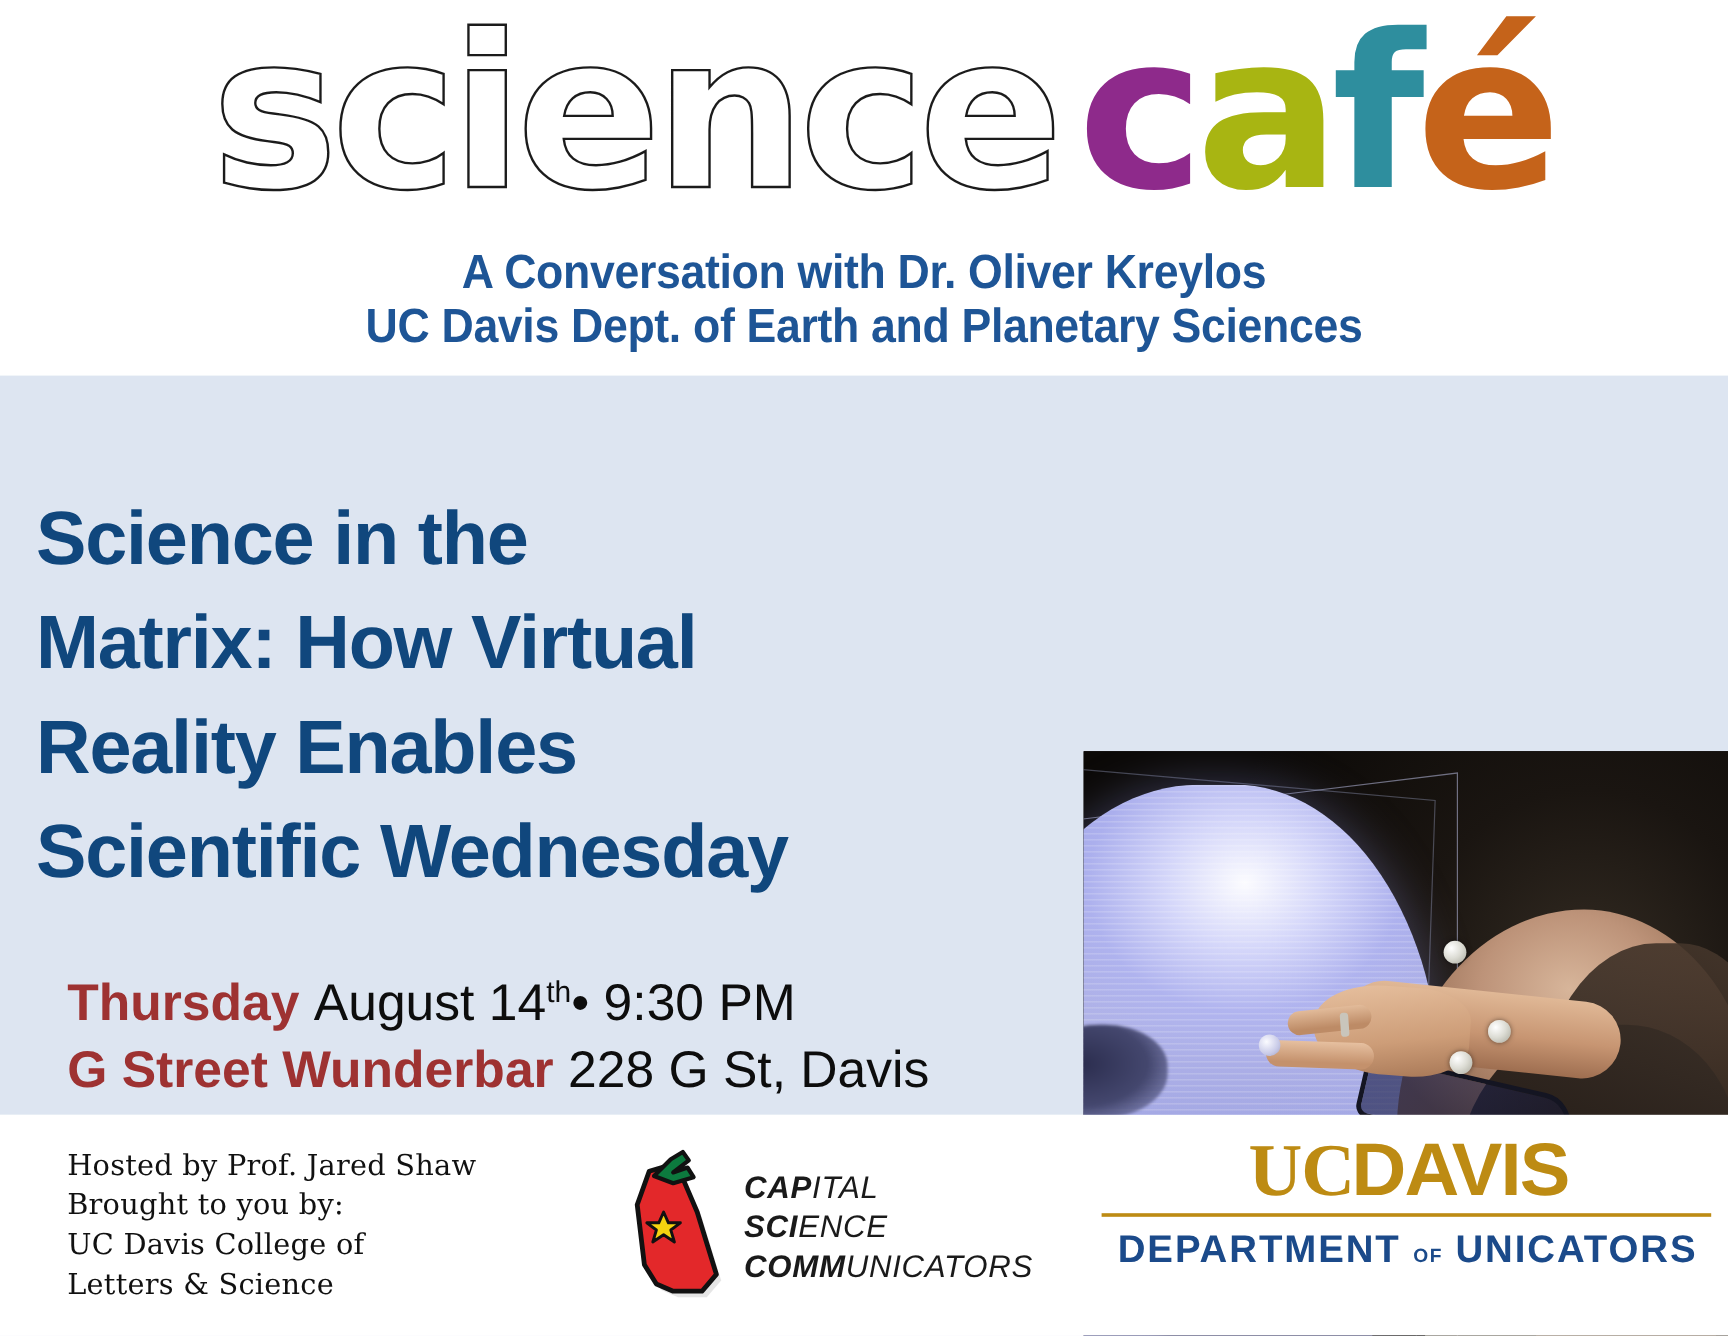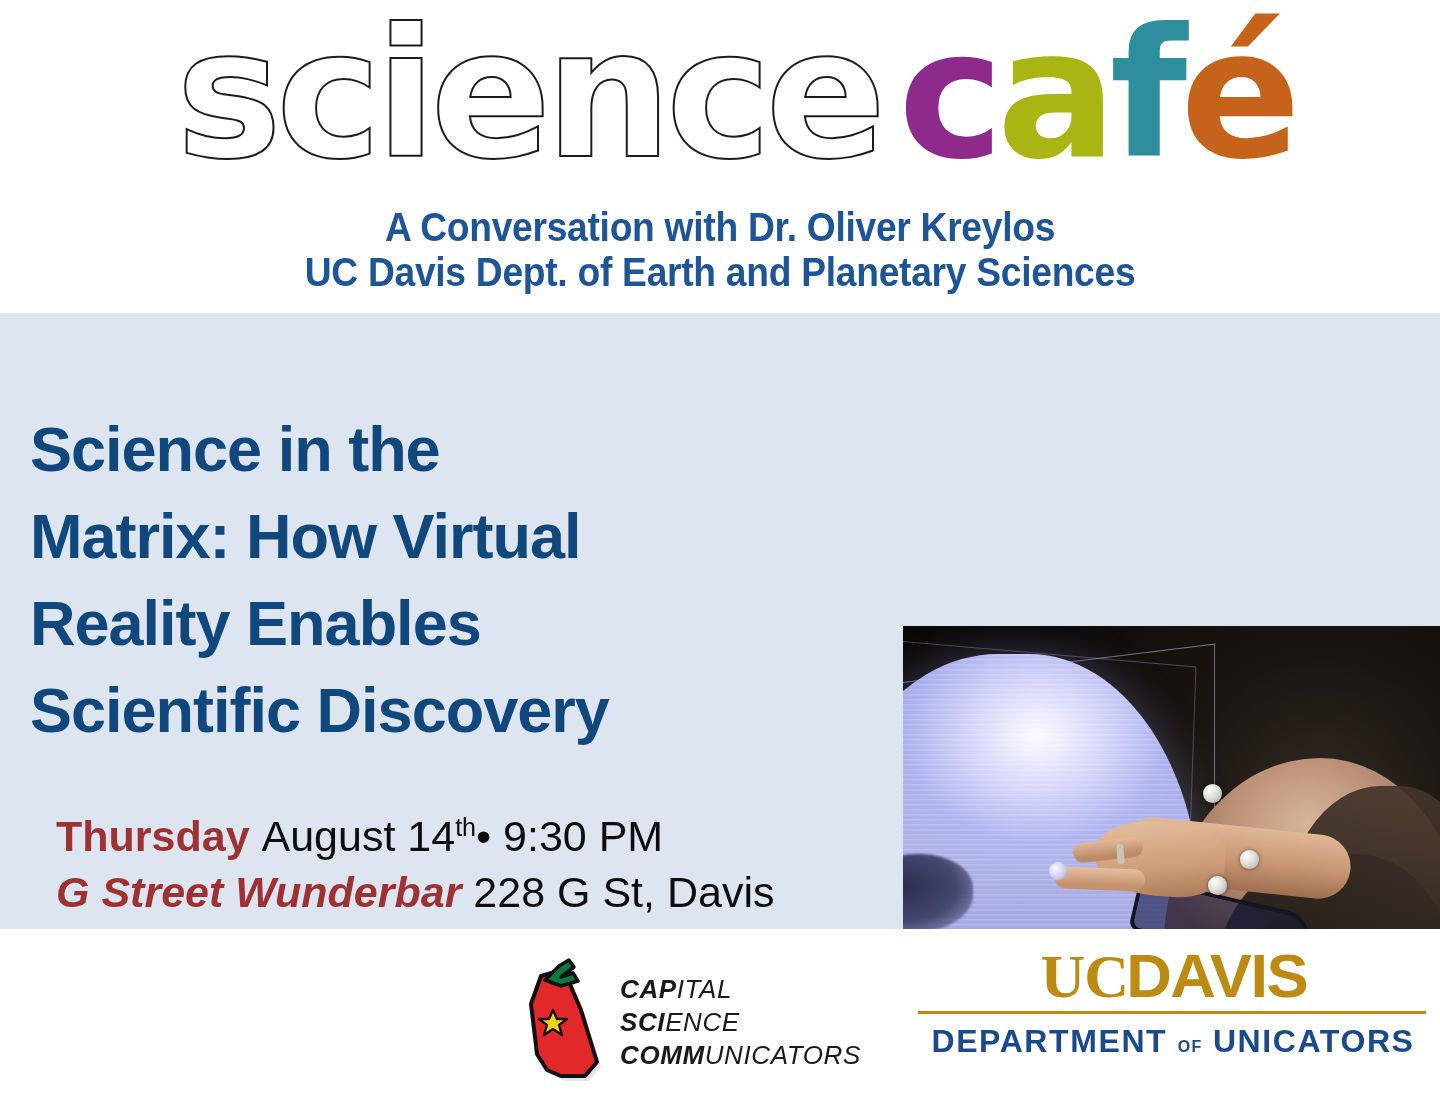--- a/index.html
+++ b/index.html
@@ -81,21 +81,21 @@
 
   #event-block{
     position:absolute;left:56px;top:495px;width:830px;
     font-family:"Liberation Sans", sans-serif;
     font-size:43px;
     line-height:56px;
     color:#111111;
   }
   #event-block .line{display:block;white-space:nowrap;}
   .ev-red{color:#9e3232;font-weight:700;}
-  .ev-red-i{color:#9e3232;font-weight:700;font-style:italic;}
+  .ev-red-i{color:#9e3232;font-weight:700;}
   .ev-blk{color:#0d0d0d;font-weight:400;}
   .sup{font-size:25px;vertical-align:super;line-height:0;}
 
   
   #photo{
     position:absolute;left:903px;top:313px;width:537px;height:616px;
     background:#0d0a08;
     overflow:hidden;
   }
   .ph-darkbg{
@@ -323,21 +323,21 @@
   </div>
 
 </div>
 
 <div id="midband">
 
   <div id="talk-title">
     <span class="t-line">Science in the</span>
     <span class="t-line">Matrix: How Virtual</span>
     <span class="t-line">Reality Enables</span>
-    <span class="t-line">Scientific Discovery</span>
+    <span class="t-line">Scientific Wednesday</span>
   </div>
 
   <div id="event-block">
     <span class="line"><span class="ev-red">Thursday</span><span class="ev-blk">&nbsp;</span><span class="ev-blk">August 14</span><span class="ev-blk sup">th</span><span class="ev-blk">• 9:30 PM</span></span>
     <span class="line"><span class="ev-red-i">G Street Wunderbar</span><span class="ev-blk">&nbsp;</span><span class="ev-blk">228 G St, Davis</span></span>
   </div>
 
   <div id="photo">
     <div class="ph-darkbg"></div>
     <div class="ph-box"></div>
@@ -362,20 +362,26 @@
     <div class="ph-tip"></div>
     <div class="ph-marker ph-m1"></div>
     <div class="ph-marker ph-m2"></div>
     <div class="ph-marker ph-m3"></div>
   </div>
 
 </div>
 
 <div id="footer">
 
+  <div id="hosted">
+    <span class="line">Hosted by Prof. Jared Shaw</span>
+    <span class="line">Brought to you by:</span>
+    <span class="line">UC Davis College of</span>
+    <span class="line">Letters &amp; Science</span>
+  </div>
 
   <div id="csc">
     <svg id="csc-mark" viewBox="0 0 104 128">
       <g transform="translate(3,3)">
         <path d="M12 96 L6 46 L16 18 L30 14 L44 24 L56 52 L64 78 L72 104 L60 118 L36 118 L22 112 Z" fill="#cfcfcf" opacity=".55" transform="translate(4,5)"></path>
         <path d="M12 96 L6 46 L16 18 L30 14 L44 24 L56 52 L64 78 L72 104 L60 118 L36 118 L22 112 Z" fill="#e3282a" stroke="#111111" stroke-width="4" stroke-linejoin="round"></path>
         <path d="M20 22 L34 8 L44 2 L49 9 L36 19 L48 15 L53 23 L36 28 Z" fill="#0c7a3e" stroke="#111111" stroke-width="3.5" stroke-linejoin="round"></path>
         <polygon points="28,52 32,61 42,61 34,67 37,77 28,71 19,77 22,67 14,61 24,61" fill="#f5d30f" stroke="#111111" stroke-width="2.4" stroke-linejoin="round"></polygon>
       </g>
     </svg>

